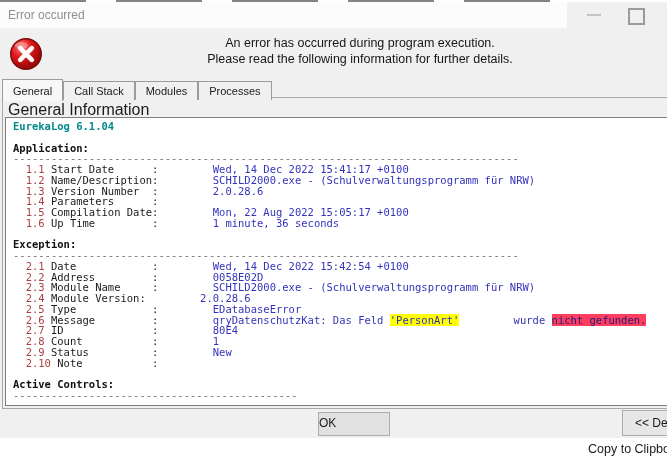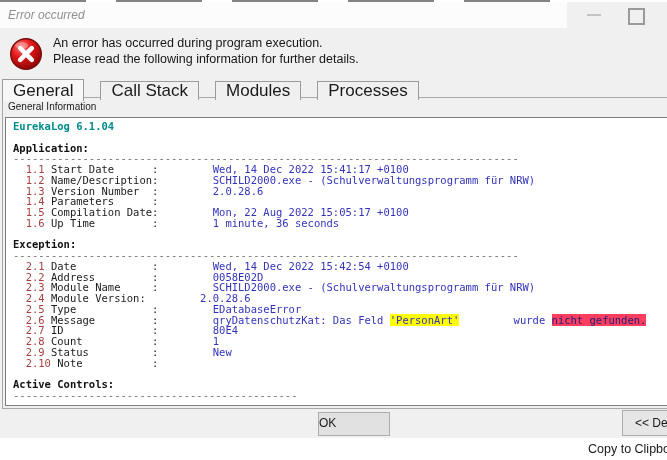--- a/index.html
+++ b/index.html
@@ -3,38 +3,38 @@
 <meta charset="utf-8">
 <style>
   html,body{margin:0;padding:0;background:#ffffff;}
   .screen{position:relative;width:667px;height:460px;overflow:hidden;background:#ffffff;
           font-family:"Liberation Sans",sans-serif;}
   
   .top-remnant{position:absolute;left:0;top:0;width:565px;height:2px;
     background:repeating-linear-gradient(90deg,#5a5a5a 0 86px,rgba(0,0,0,0) 86px 116px);opacity:.75;}
   
   .window{position:absolute;left:0;top:2px;width:667px;height:436px;background:#f0f0f0;}
-  .titlebar{position:absolute;left:0;top:0;width:567px;height:26px;background:#fcfcfc;font-style:italic;}
+  .titlebar{position:absolute;left:0;top:0;width:567px;height:26px;background:#fcfcfc;}
   .title-text{position:absolute;left:8px;top:6px;font-size:12px;color:#8f8f8f;}
   .btn-min{position:absolute;left:587px;top:12px;width:14px;height:2px;background:#c4c4c4;}
   .btn-max{position:absolute;left:628px;top:6px;width:13px;height:13px;border:2px solid #9a9a9a;background:transparent;}
   .msgband{position:absolute;left:0;top:26px;width:667px;height:50px;background:#f0f0f0;}
   .err-icon{position:absolute;left:9px;top:9px;width:34px;height:34px;}
-  .msg-text{position:absolute;left:53px;right:0;top:7px;font-size:12.5px;
+  .msg-text{position:absolute;left:53px;right:0;top:7px;text-align:center;font-size:12.5px;
             line-height:16px;color:#161616;}
   
   .tabbar{position:absolute;left:2px;top:76px;height:22px;display:flex;align-items:flex-end;z-index:3;}
-  .tab{height:16px;padding:1px 10px 1px 10px;font-size:17px;color:#1a1a1a;
-       border:1px solid #9b9b9b;border-bottom:none;background:#f0f0f0;margin-right:16px;
+  .tab{height:16px;padding:1px 10px 1px 10px;font-size:11px;color:#1a1a1a;
+       border:1px solid #9b9b9b;border-bottom:none;background:#f0f0f0;margin-right:0;
        display:flex;align-items:center;}
   .tab.active{height:19px;background:#f7f7f7;margin-bottom:-1px;z-index:4;}
   
   .panel{position:absolute;left:2px;top:95px;width:700px;height:310px;border:1px solid #a8a8a8;
          background:#f0f0f0;z-index:1;}
-  .group-label{position:absolute;left:5px;top:3px;font-size:10px;color:#1b1b1b;}
+  .group-label{position:absolute;left:5px;top:3px;font-size:16px;color:#1b1b1b;}
   .report-box{position:absolute;left:2px;top:19px;width:700px;height:287px;background:#ffffff;
               border:1px solid #7e7e7e;overflow:hidden;}
   .report{padding:3px 0 0 7px;font-family:"DejaVu Sans Mono",monospace;font-size:10.5px;
           line-height:10.75px;white-space:pre;color:#1a1a1a;}
   .rline{height:10.75px;}
   .teal{color:var(--teal);font-weight:bold;text-align:center;}
   .hdr{color:#111111;font-weight:bold;}
   .dash{color:var(--dash);}
   .num{color:var(--num);}
   .lbl{color:#1a1a1a;}

